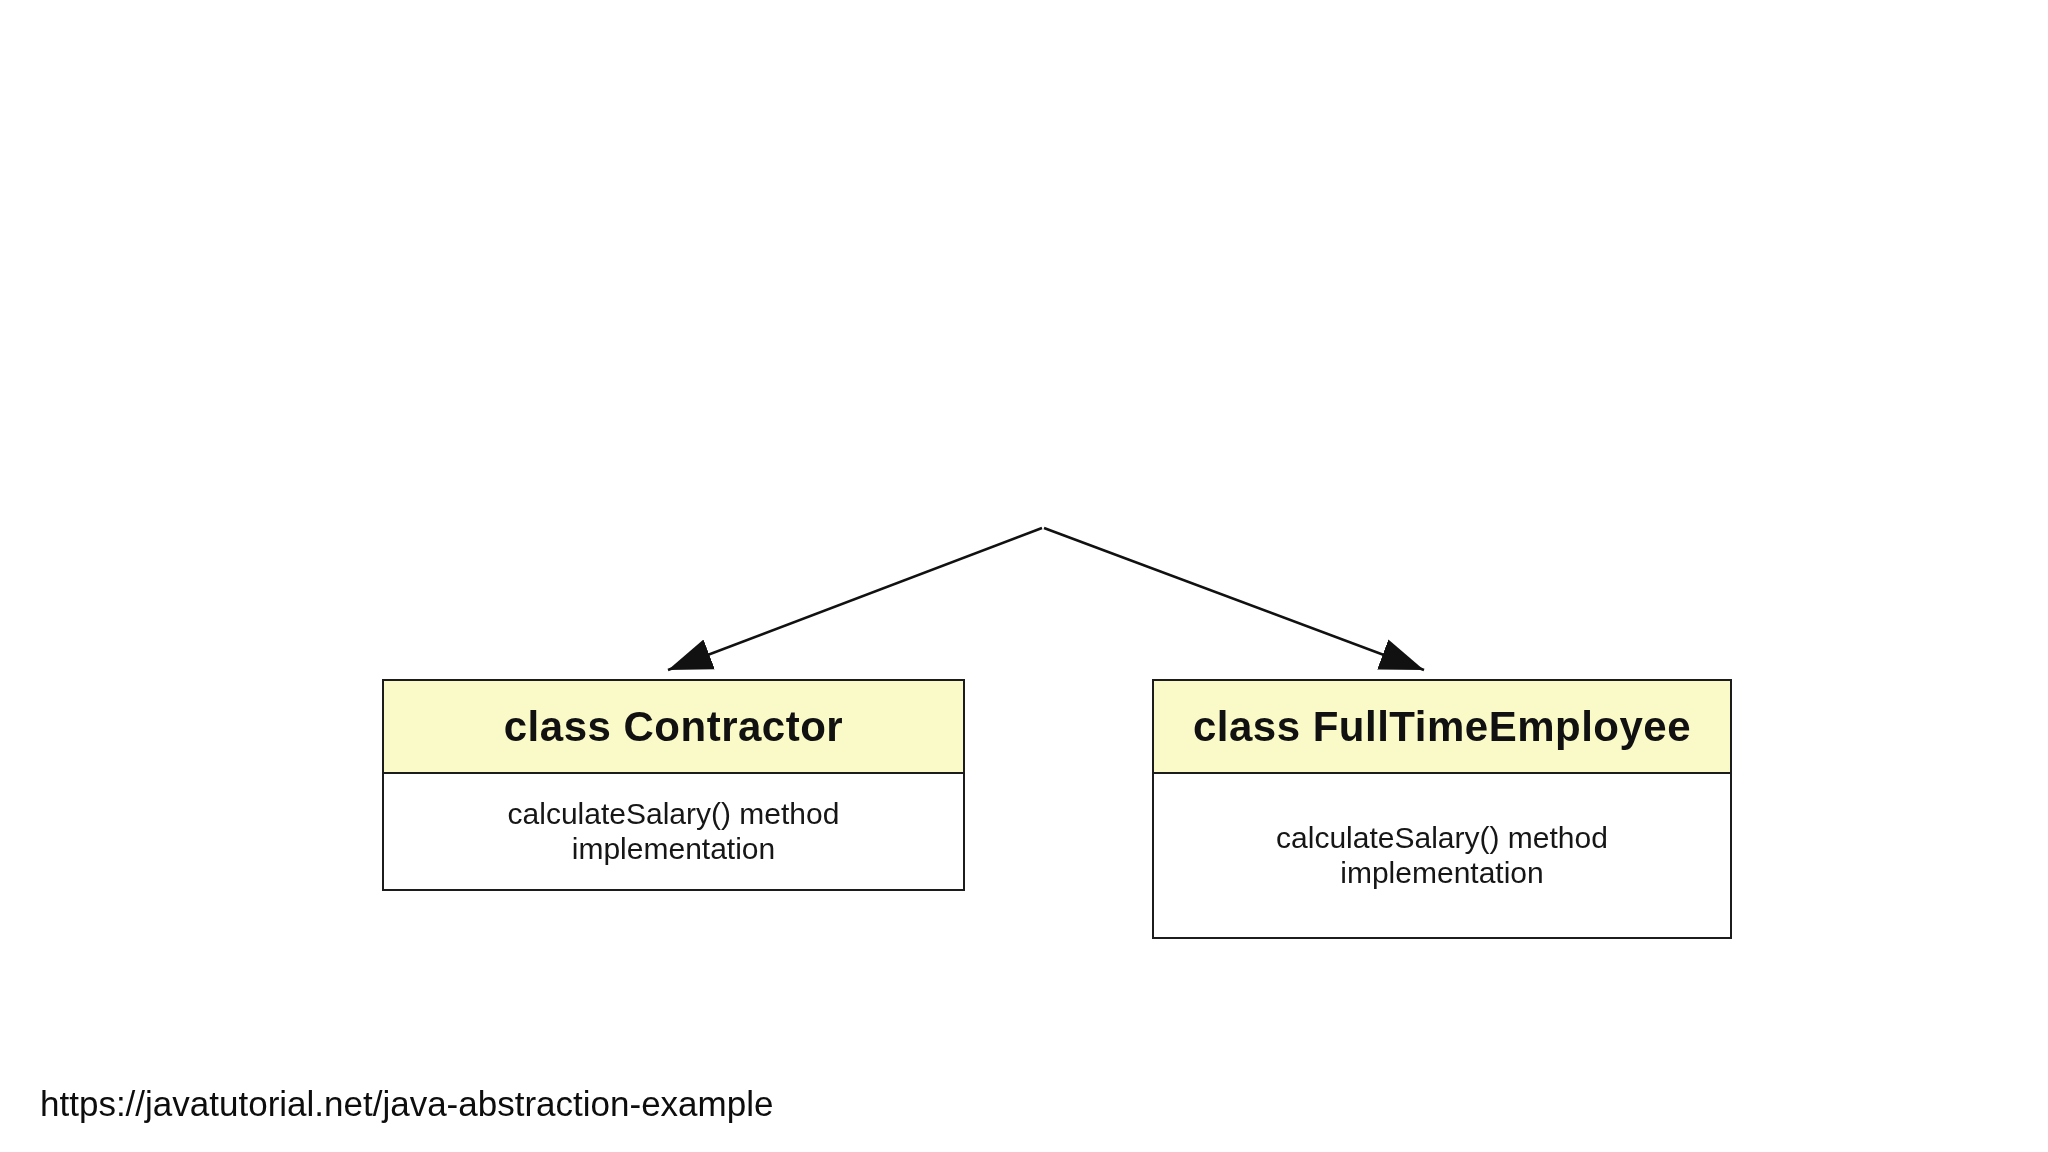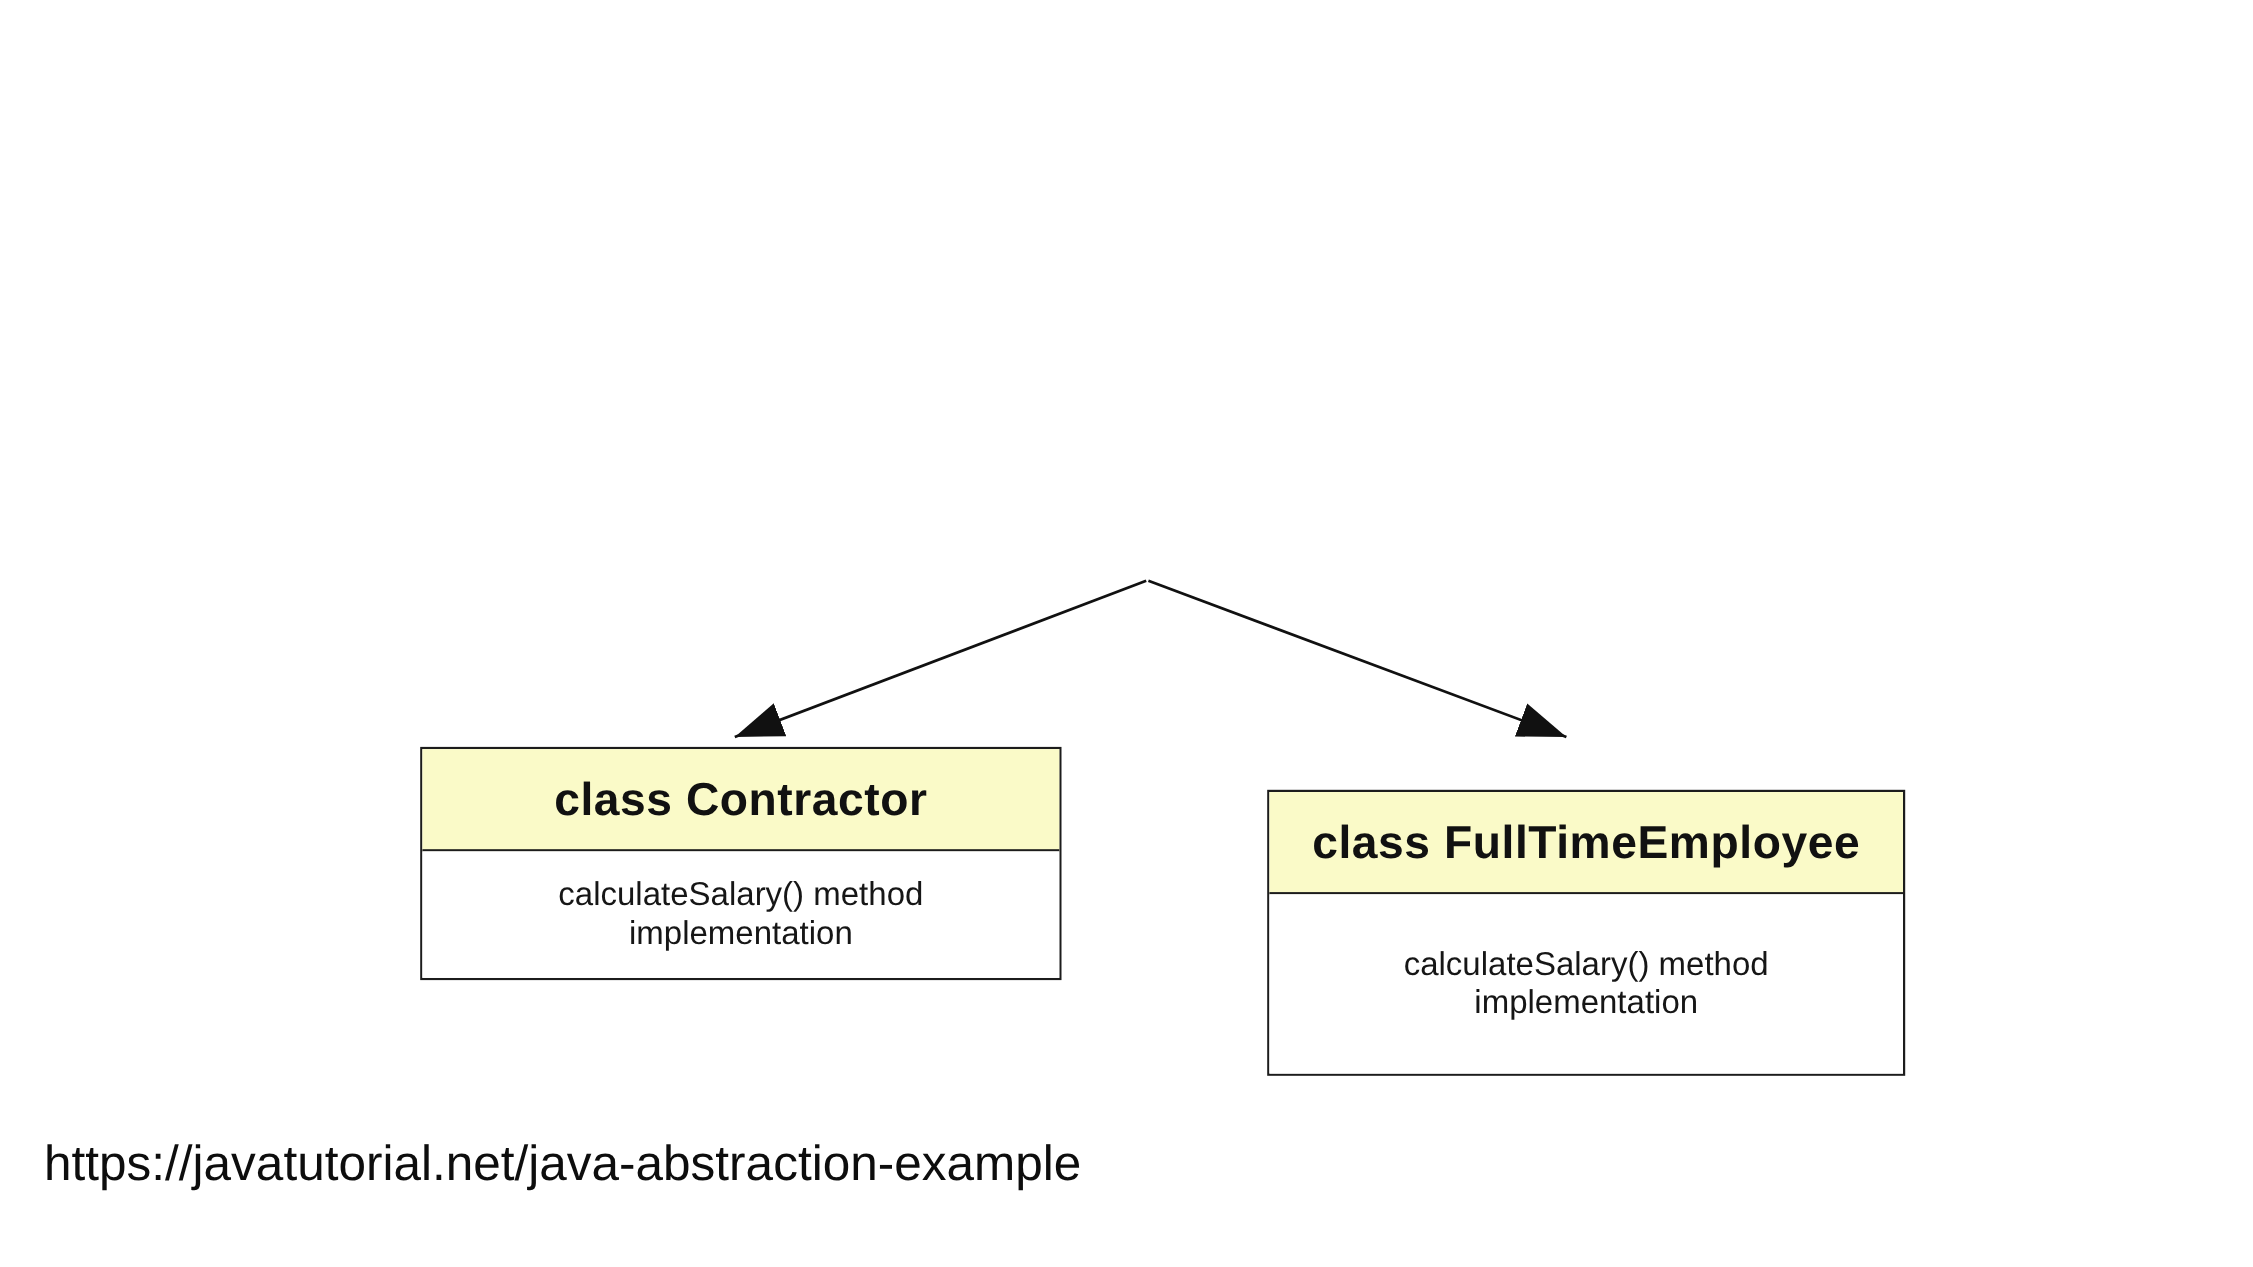--- a/index.html
+++ b/index.html
@@ -41,21 +41,20 @@
     top: 679px;
     width: 583px;
     height: 212px;
     margin-left: 35px;
   }
   .box-child-right {
     left: 1152px;
     top: 679px;
     width: 580px;
     height: 260px;
-    margin-top: 39px;
   }
   .class-box .header {
     height: 93px;
     flex: 0 0 93px;
     display: flex;
     align-items: center;
     justify-content: center;
     border-bottom: 2px solid #1c1c1c;
     box-sizing: border-box;
   }
@@ -82,22 +81,22 @@
     margin: 0;
   }
   .box-child-left .body .body-text,
   .box-child-right .body .body-text {
     font-size: 30px;
     max-width: 440px;
   }
   .caption {
     position: absolute;
     left: 40px;
-    top: 1032px;
-    font-size: 45px;
+    top: 1084px;
+    font-size: 35px;
     color: #0d0d0d;
     white-space: nowrap;
   }
 </style>
 </head>
 <body>
 
 <div class="canvas">
 
   <svg class="connectors" viewBox="0 0 2048 1152" xmlns="http://www.w3.org/2000/svg">

